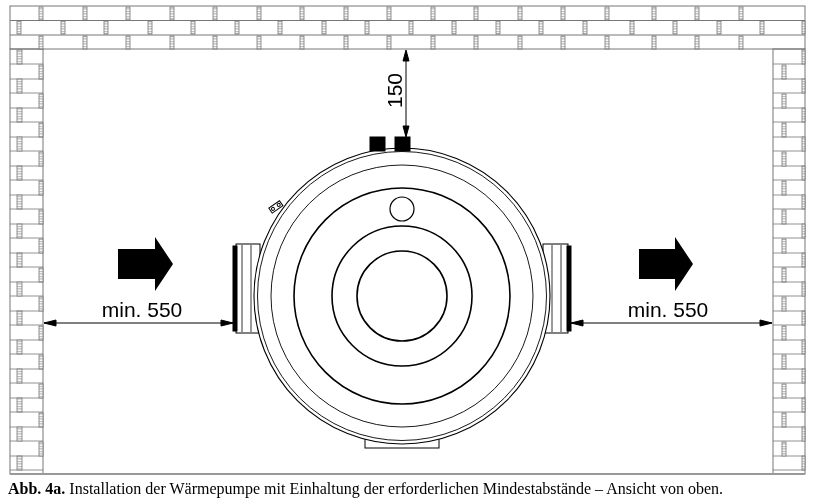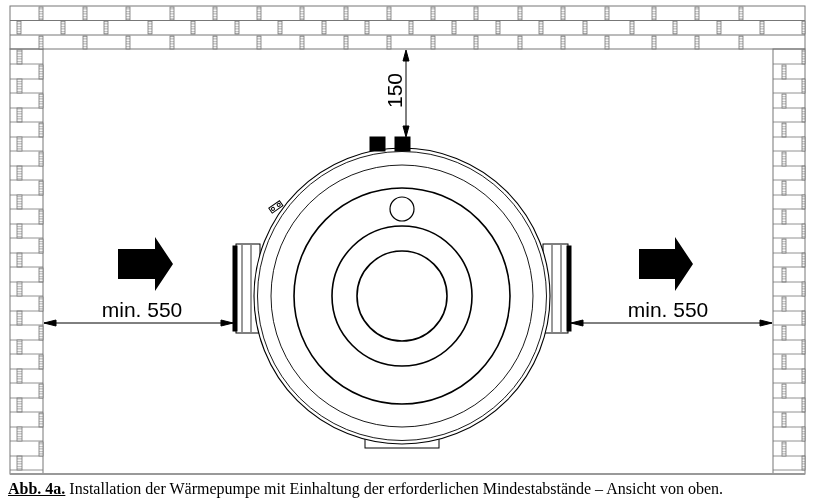--- a/index.html
+++ b/index.html
@@ -3,21 +3,21 @@
 <meta charset="utf-8">
 <style>
   html, body { margin:0; padding:0; background:#ffffff; }
   body { width:815px; height:503px; position:relative; overflow:hidden; }
   #fig { position:absolute; left:0; top:0; width:815px; height:478px; }
   #caption {
     position:absolute; left:8px; top:479px; width:805px; height:22px;
     font-family:"Liberation Serif","DejaVu Serif",serif; font-size:16px; color:#000;
     white-space:nowrap; line-height:20px;
   }
-  #caption .bold { font-weight:bold;text-decoration:underline; }
+  #caption .bold { font-weight:bold; }
   .lbl { font-family:"Liberation Sans","DejaVu Sans",sans-serif; font-size:21px; fill:#000; }
 </style>
 </head>
 <body>
 
 <svg id="fig" viewBox="0 0 815 478" xmlns="http://www.w3.org/2000/svg">
   <defs>
     <pattern id="joint" width="3" height="2.5" patternUnits="userSpaceOnUse">
       <rect width="3" height="2.5" fill="#fff"></rect>
       <line x1="0" y1="1.5" x2="3" y2="1.5" stroke="#777" stroke-width="0.7"></line>

